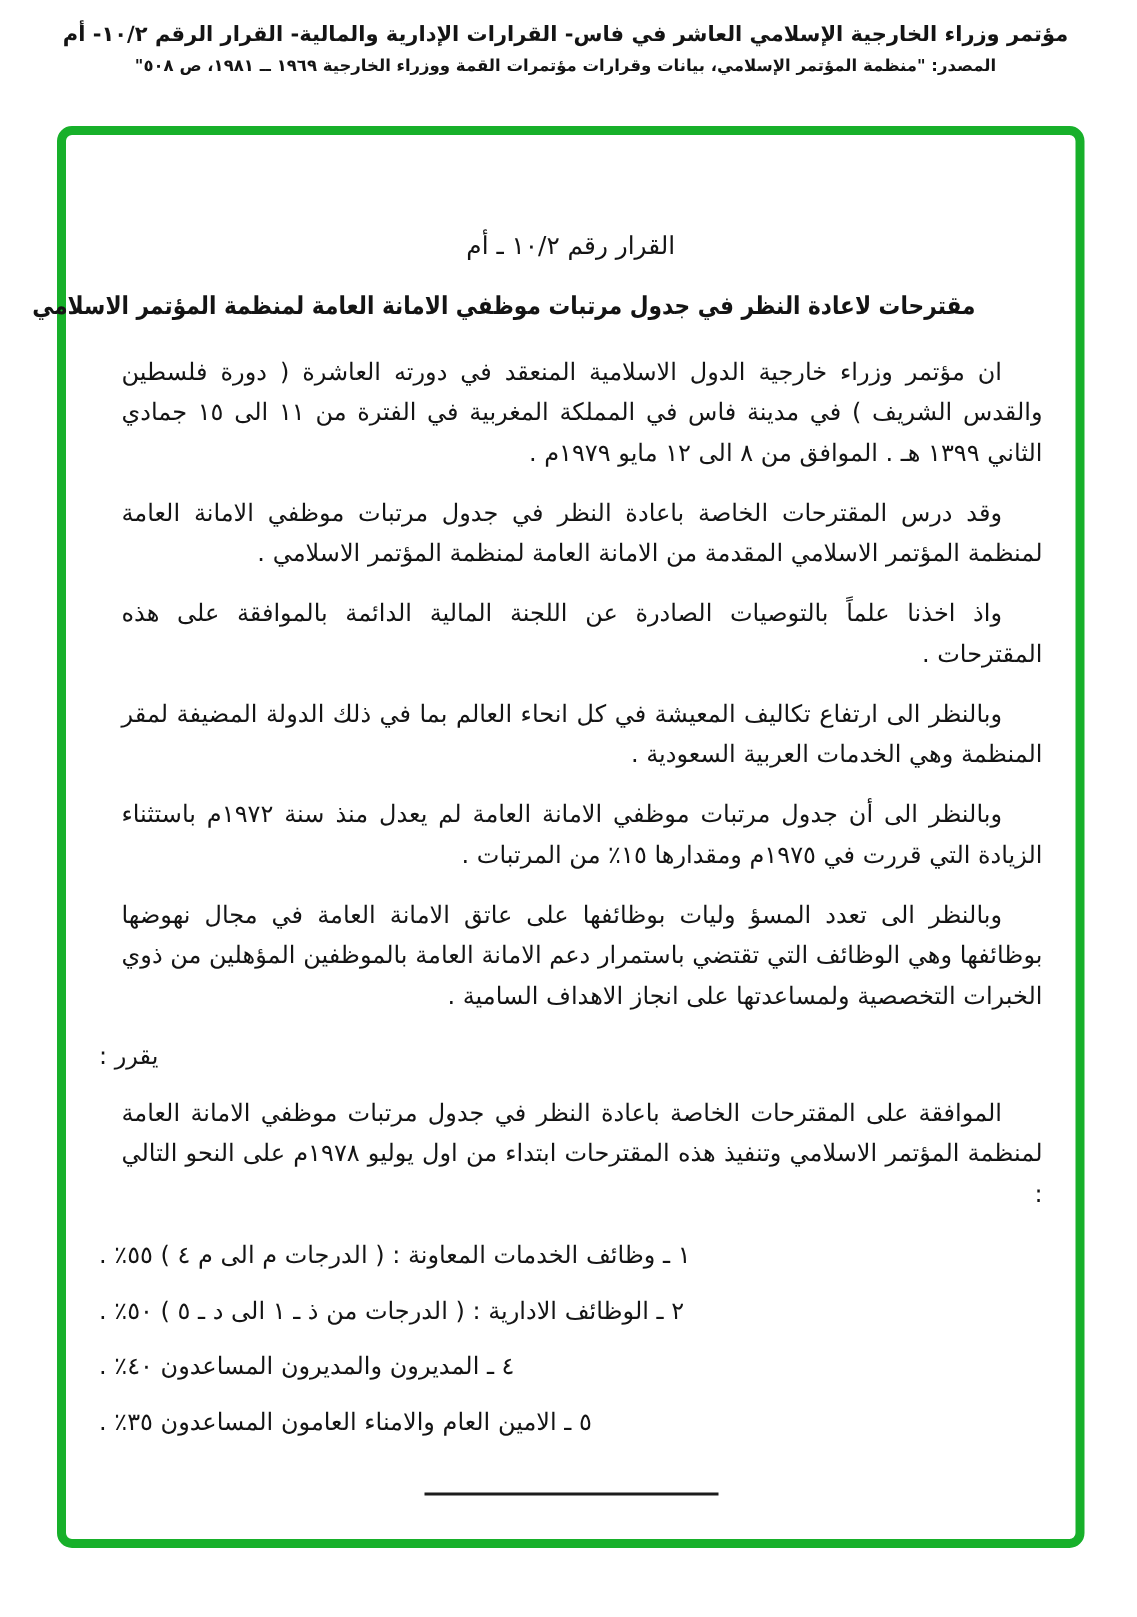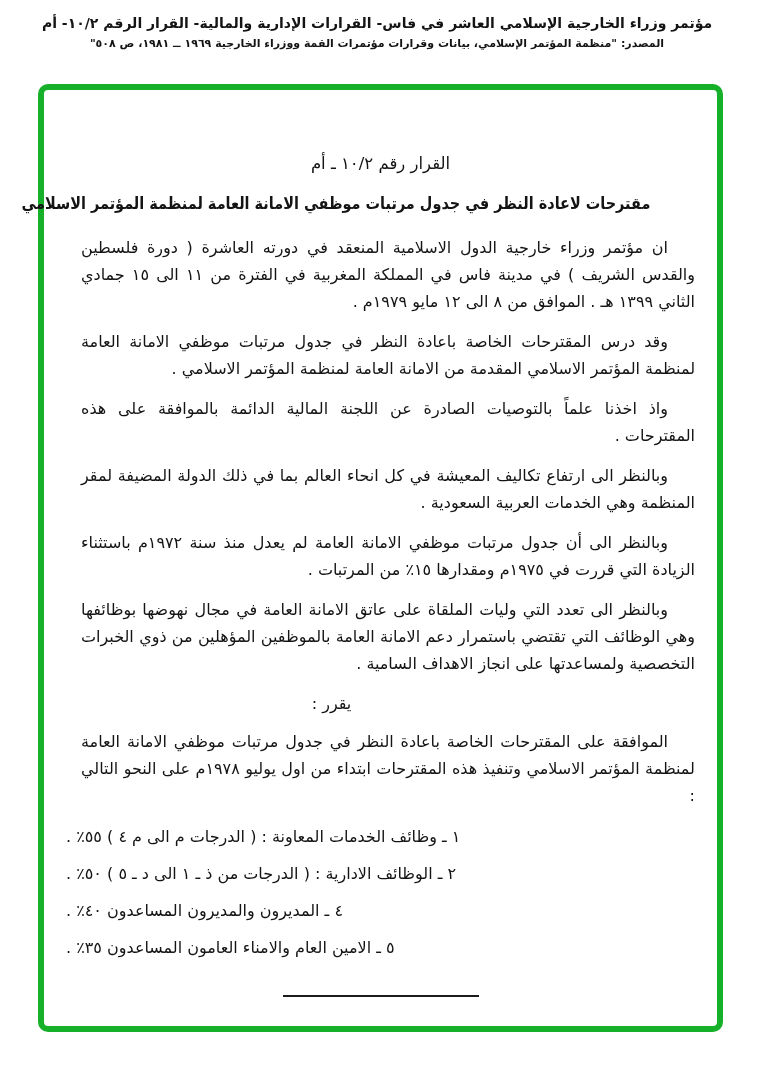--- a/index.html
+++ b/index.html
@@ -32,21 +32,21 @@
     line-height: 27px;
     text-align: justify;
     direction: rtl;
   }
   .dnum-line { text-align: center; font-size: 16.5px; margin: 0 0 13px 0; }
   .dnum-line .autofit { display: inline-block; white-space: nowrap; }
   .title-line { text-align: center; margin: 0 0 17px 0; }
   .doc-title { display: inline-block; white-space: nowrap; font-size: 16.5px; font-weight: bold; }
 
   .para { margin: 0 0 13px 15px; text-indent: 27px; }
-  .decides { margin: 8px 0 11px 0; padding-right: 98px; text-indent: 0; text-align: center; }
+  .decides { margin: 8px 0 11px 0; padding-right: 98px; text-indent: 0; text-align: left; }
   .operative { margin-bottom: 14px; }
   .item { margin: 0 0 10px 0; padding-right: 42px; text-indent: 0; text-align: left; }
 
   .rule { width: 196px; height: 2px; background: #1c1c1c; margin: 34px auto 0 auto; }
 </style>
 </head>
 <body>
 
 <div class="page">
 
@@ -64,21 +64,21 @@
 
       <div class="title-line">
         <span class="doc-title autofit" style="transform: scaleX(0.876045); transform-origin: center top;">مقترحات لاعادة النظر في جدول مرتبات موظفي الامانة العامة لمنظمة المؤتمر الاسلامي</span>
       </div>
 
       <p class="para">ان مؤتمر وزراء خارجية الدول الاسلامية المنعقد في دورته العاشرة ( دورة فلسطين والقدس الشريف ) في مدينة فاس في المملكة المغربية في الفترة من ١١ الى ١٥ جمادي الثاني ١٣٩٩ هـ . الموافق من ٨ الى ١٢ مايو ١٩٧٩م .</p>
       <p class="para">وقد درس المقترحات الخاصة باعادة النظر في جدول مرتبات موظفي الامانة العامة لمنظمة المؤتمر الاسلامي المقدمة من الامانة العامة لمنظمة المؤتمر الاسلامي .</p>
       <p class="para">واذ اخذنا علماً بالتوصيات الصادرة عن اللجنة المالية الدائمة بالموافقة على هذه المقترحات .</p>
       <p class="para">وبالنظر الى ارتفاع تكاليف المعيشة في كل انحاء العالم بما في ذلك الدولة المضيفة لمقر المنظمة وهي الخدمات العربية السعودية .</p>
       <p class="para">وبالنظر الى أن جدول مرتبات موظفي الامانة العامة لم يعدل منذ سنة ١٩٧٢م باستثناء الزيادة التي قررت في ١٩٧٥م ومقدارها ١٥٪ من المرتبات .</p>
-      <p class="para">وبالنظر الى تعدد التي وليات الملقاة على عاتق الامانة العامة في مجال نهوضها بوظائفها وهي الوظائف التي تقتضي باستمرار دعم الامانة العامة بالموظفين المؤهلين من ذوي الخبرات التخصصية ولمساعدتها على انجاز الاهداف السامية .</p>
+      <p class="para">وبالنظر الى تعدد المسؤ وليات بوظائفها على عاتق الامانة العامة في مجال نهوضها بوظائفها وهي الوظائف التي تقتضي باستمرار دعم الامانة العامة بالموظفين المؤهلين من ذوي الخبرات التخصصية ولمساعدتها على انجاز الاهداف السامية .</p>
 
       <p class="decides">يقرر :</p>
 
       <p class="para operative">الموافقة على المقترحات الخاصة باعادة النظر في جدول مرتبات موظفي الامانة العامة لمنظمة المؤتمر الاسلامي وتنفيذ هذه المقترحات ابتداء من اول يوليو ١٩٧٨م على النحو التالي :</p>
 
       <p class="item">١ ـ وظائف الخدمات المعاونة : ( الدرجات م الى م ٤ ) ٥٥٪ .</p>
       <p class="item">٢ ـ الوظائف الادارية : ( الدرجات من ذ ـ ١ الى د ـ ٥ ) ٥٠٪ .</p>
       <p class="item">٤ ـ المديرون والمديرون المساعدون ٤٠٪ .</p>
       <p class="item">٥ ـ الامين العام والامناء العامون المساعدون ٣٥٪ .</p>
 

